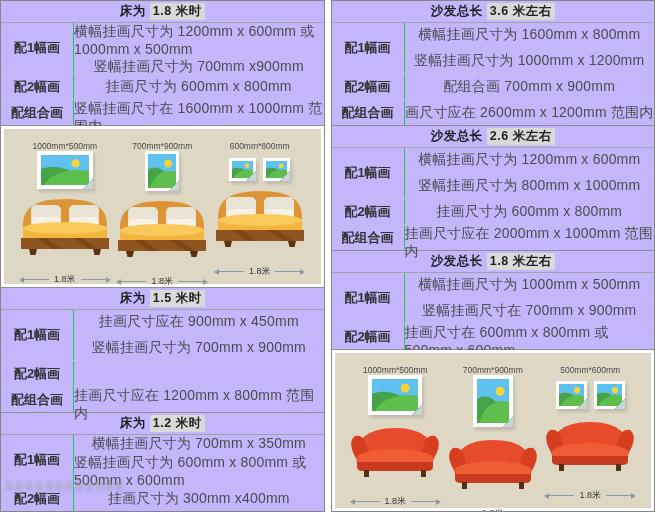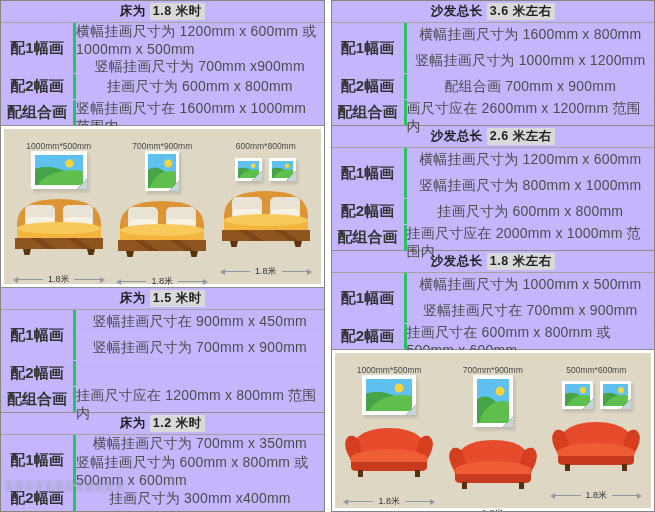--- a/index.html
+++ b/index.html
@@ -12,29 +12,29 @@
   .column > .block-table:last-child{border-bottom:none;}
   .thead{height:21px;display:flex;align-items:center;justify-content:center;border-bottom:1px solid #a3a3a3;
          font-size:12.5px;font-weight:bold;color:#1f1f1f;letter-spacing:.5px;}
   .title-plain{margin-right:4px;}
   .title-highlight{background:#d9d9d9;padding:0 3px;border-radius:1px;}
   .rowgroup{display:flex;border-bottom:1px dotted #c6c6c6;}
   .rowgroup:last-child{border-bottom:none;}
   .rowgroup.single{height:25px;}
   .rowgroup.double{height:50px;}
   .cell{display:flex;align-items:center;justify-content:center;}
-  .label-cell{width:72px;min-width:72px;border-right:3px solid #22c55e;font-weight:bold;color:#333;font-size:15px;}
+  .label-cell{width:72px;min-width:72px;border-right:1px solid #22c55e;font-weight:bold;color:#333;font-size:13px;}
   .vals{flex:1;display:flex;flex-direction:column;}
   .val{flex:1;font-size:14px;color:#4d4d4d;letter-spacing:.2px;}
   .rowgroup.double .val:first-child{border-bottom:1px dotted #c6c6c6;}
 
   
   .illus{flex:1;background:#fff;border-bottom:1px solid #8f8f8f;display:flex;overflow:hidden;}
   .column > .illus:last-child{border-bottom:none;}
-  .panel{flex:1;margin:3px;background:#ddd7c4;display:flex;justify-content:space-between;align-items:stretch;
+  .panel{flex:1;margin:3px;background:#ddd7c4;display:flex;justify-content:center;align-items:stretch;
          padding:12px 6px 6px;box-sizing:border-box;}
   .group{display:flex;flex-direction:column;align-items:center;width:32%;}
   .size-label{height:12px;font-size:8.5px;color:#4a4a4a;white-space:nowrap;}
   .paint-zone{display:flex;align-items:flex-end;justify-content:center;gap:7px;}
   .illus-bed .paint-zone{height:58px;}
   .illus-sofa .paint-zone{height:66px;}
   .paint{display:inline-block;box-shadow:2px 3px 3px rgba(0,0,0,.13);line-height:0;}
   .furniture{margin-top:7px;line-height:0;}
   .dim-arrow{margin-top:17px;width:94%;display:flex;align-items:center;}
   .aline{flex:1;border-top:1px solid #8d9aa4;height:0;}
@@ -235,21 +235,21 @@
           <div class="thead">
             <span class="title-plain">床为</span>
             <span class="title-highlight">1.5 米时</span>
           </div>
           <div class="rowgroup double">
             <div class="cell label-cell">
               <span>配1幅画</span>
             </div>
             <div class="vals">
               <div class="cell val">
-                <span>竖幅挂画尺寸在 900mm x 450mm</span>
+                <span>挂画尺寸应在 900mm x 450mm</span>
               </div>
               <div class="cell val">
                 <span>竖幅挂画尺寸为 700mm x 900mm</span>
               </div>
             </div>
           </div>
           <div class="rowgroup single">
             <div class="cell label-cell">
               <span>配2幅画</span>
             </div>

